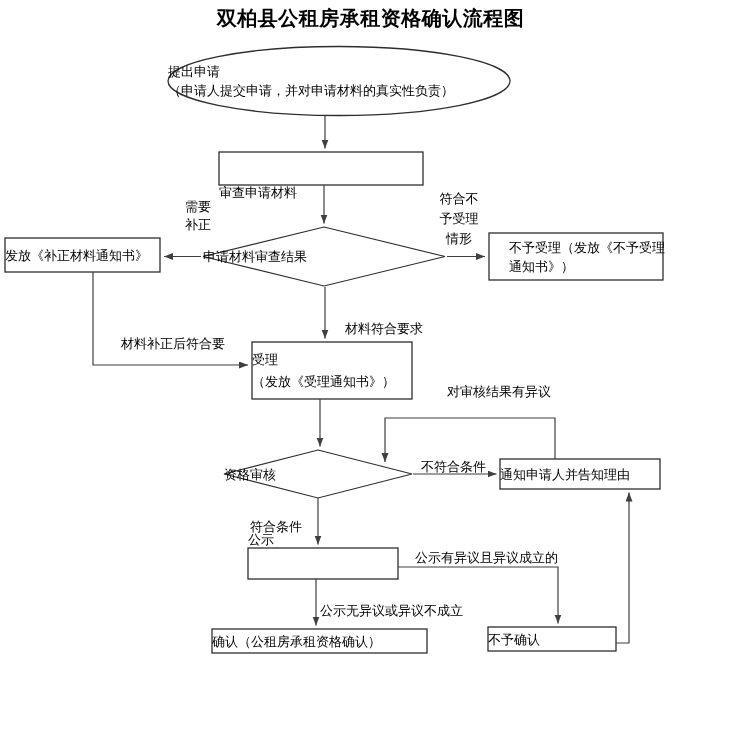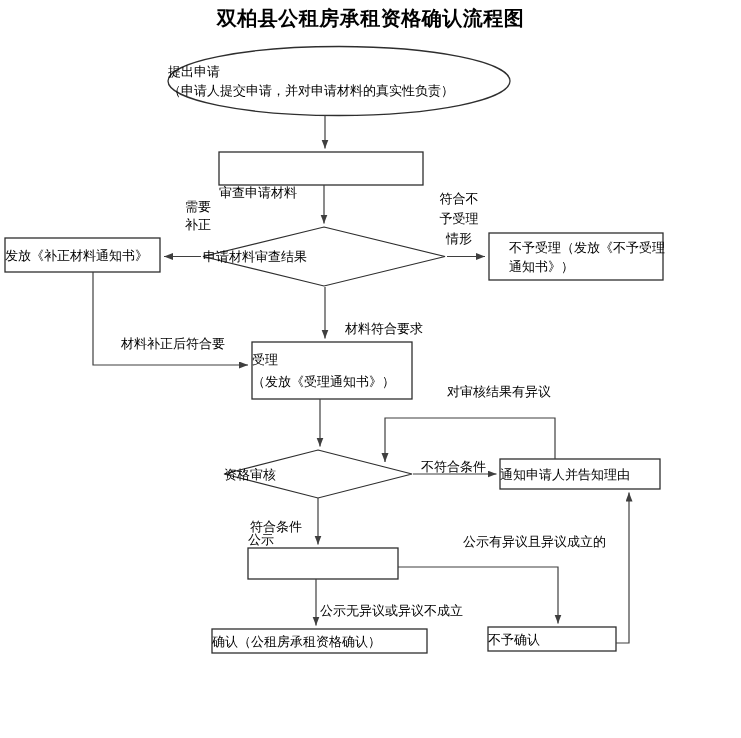--- a/index.html
+++ b/index.html
@@ -117,17 +117,17 @@
   <div class="lbl" style="left:345px;top:309px;margin-top:12px;">材料符合要求</div>
 
   <div class="lbl" style="left:121px;top:336px;">材料补正后符合要</div>
 
   <div class="lbl" style="left:447px;top:384px;">对审核结果有异议</div>
 
   <div class="lbl" style="left:421px;top:459px;">不符合条件</div>
 
   <div class="lbl" style="left:250px;top:519px;">符合条件</div>
 
-  <div class="lbl" style="left:415px;top:534px;margin-left:48px;">公示有异议且异议成立的</div>
+  <div class="lbl" style="left:415px;top:550px;">公示有异议且异议成立的</div>
 
   <div class="lbl" style="left:320px;top:603px;">公示无异议或异议不成立</div>
 
 </div>
 
 </body></html>

